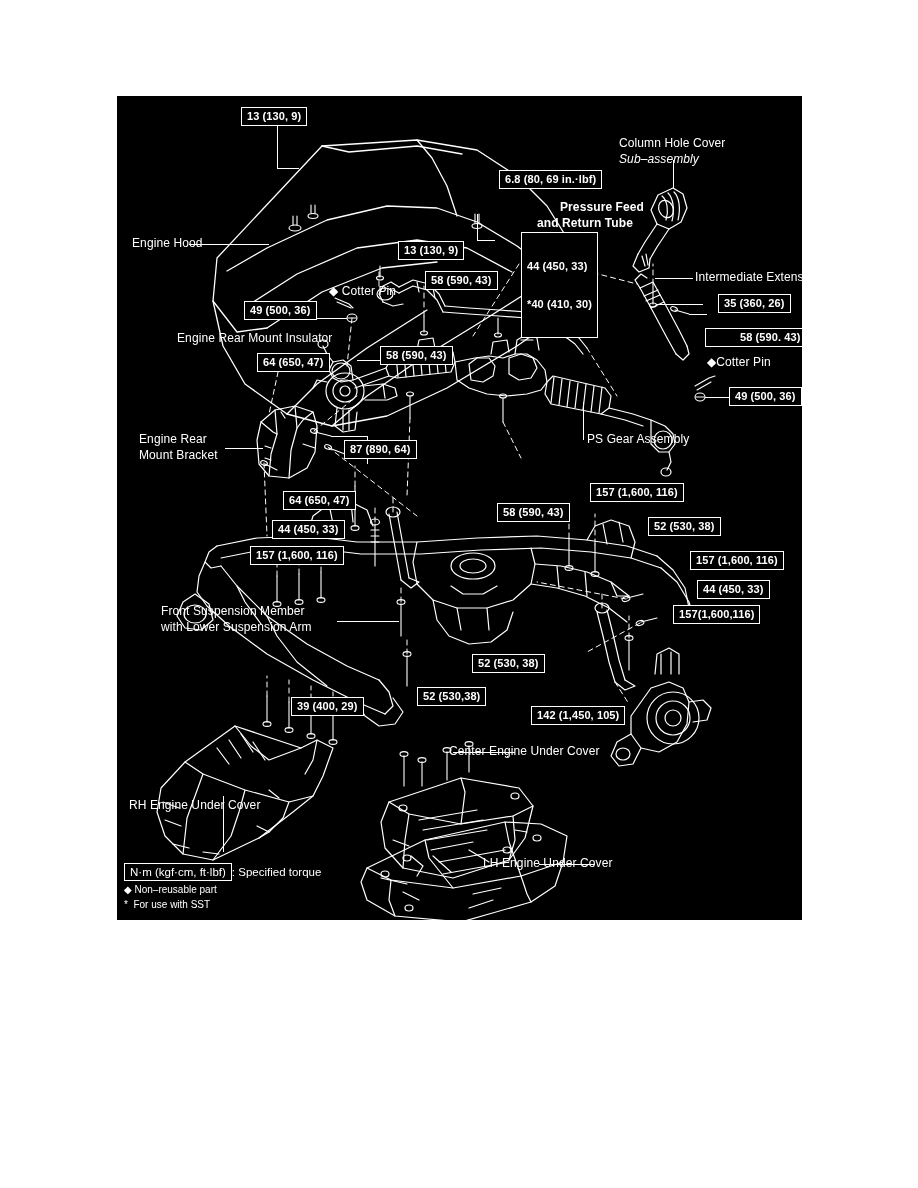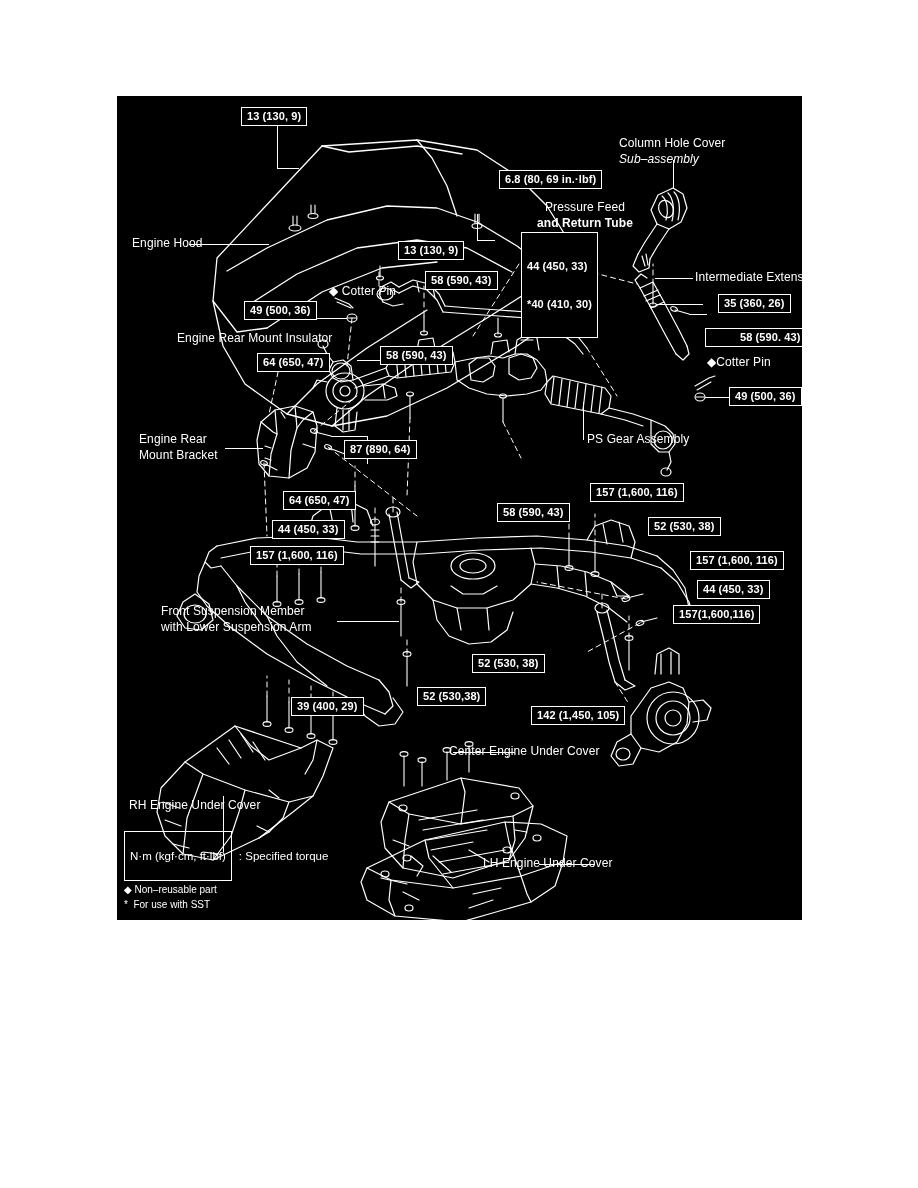--- a/index.html
+++ b/index.html
@@ -87,29 +87,28 @@
     bottom: 8px;
     color: #ffffff;
   }
   #legend-row1 {
     display: flex;
     align-items: center;
     margin-bottom: 1px;
   }
   #legend-unit-box {
     border: 1.5px solid #ffffff;
-    padding: 17px 5px;
+    padding: 1px 5px;
     font-size: 11.5px;
     line-height: 14px;
     font-family: "Liberation Sans", sans-serif;
     white-space: pre;
   }
   #legend-unit-desc {
     font-size: 11.5px;
-    margin-left: 7px;
     white-space: pre;
   }
   .legend-line {
     font-size: 10px;
     line-height: 15px;
     white-space: pre;
   }
 </style>
 </head>
 <body>
@@ -524,21 +523,21 @@
     <div class="leader h" style="left:422px; top:768px; width:56px;"></div>
     <div class="leader v" style="left:106px; top:700px; height:56px;"></div>
     <div class="leader h" style="left:214px; top:340px; width:36px;"></div>
     <div class="leader v" style="left:250px; top:340px; height:28px;"></div>
     <div class="leader h" style="left:176px; top:272px; width:0px;"></div>
     <div class="leader h" style="left:108px; top:352px; width:38px;"></div>
 
     <div class="lbl big" style="left:15px; top:140px;">Engine Hood</div>
     <div class="lbl big" style="left:502px; top:40px;">Column Hole Cover</div>
     <div class="lbl big" style="left:502px; top:56px;font-style:italic;">Sub–assembly</div>
-    <div class="lbl big" style="left:428px; top:104px; font-weight:normal;">Pressure Feed</div>
+    <div class="lbl big" style="left:443px; top:104px; font-weight:bold;">Pressure Feed</div>
     <div class="lbl big" style="left:420px; top:120px; font-weight:bold;">and Return Tube</div>
     <div class="lbl big" style="left:578px; top:174px;">Intermediate Extension</div>
     <div class="lbl big" style="left:212px; top:188px;">◆ Cotter Pin</div>
     <div class="lbl big" style="left:590px; top:259px;">◆Cotter Pin</div>
     <div class="lbl big" style="left:60px; top:235px;">Engine Rear Mount Insulator</div>
     <div class="lbl big" style="left:22px; top:336px;">Engine Rear</div>
     <div class="lbl big" style="left:22px; top:352px;">Mount Bracket</div>
     <div class="lbl big" style="left:470px; top:336px;">PS Gear Assembly</div>
     <div class="lbl big" style="left:44px; top:508px;">Front Suspension Member</div>
     <div class="lbl big" style="left:44px; top:524px;">with Lower Suspension Arm</div>

